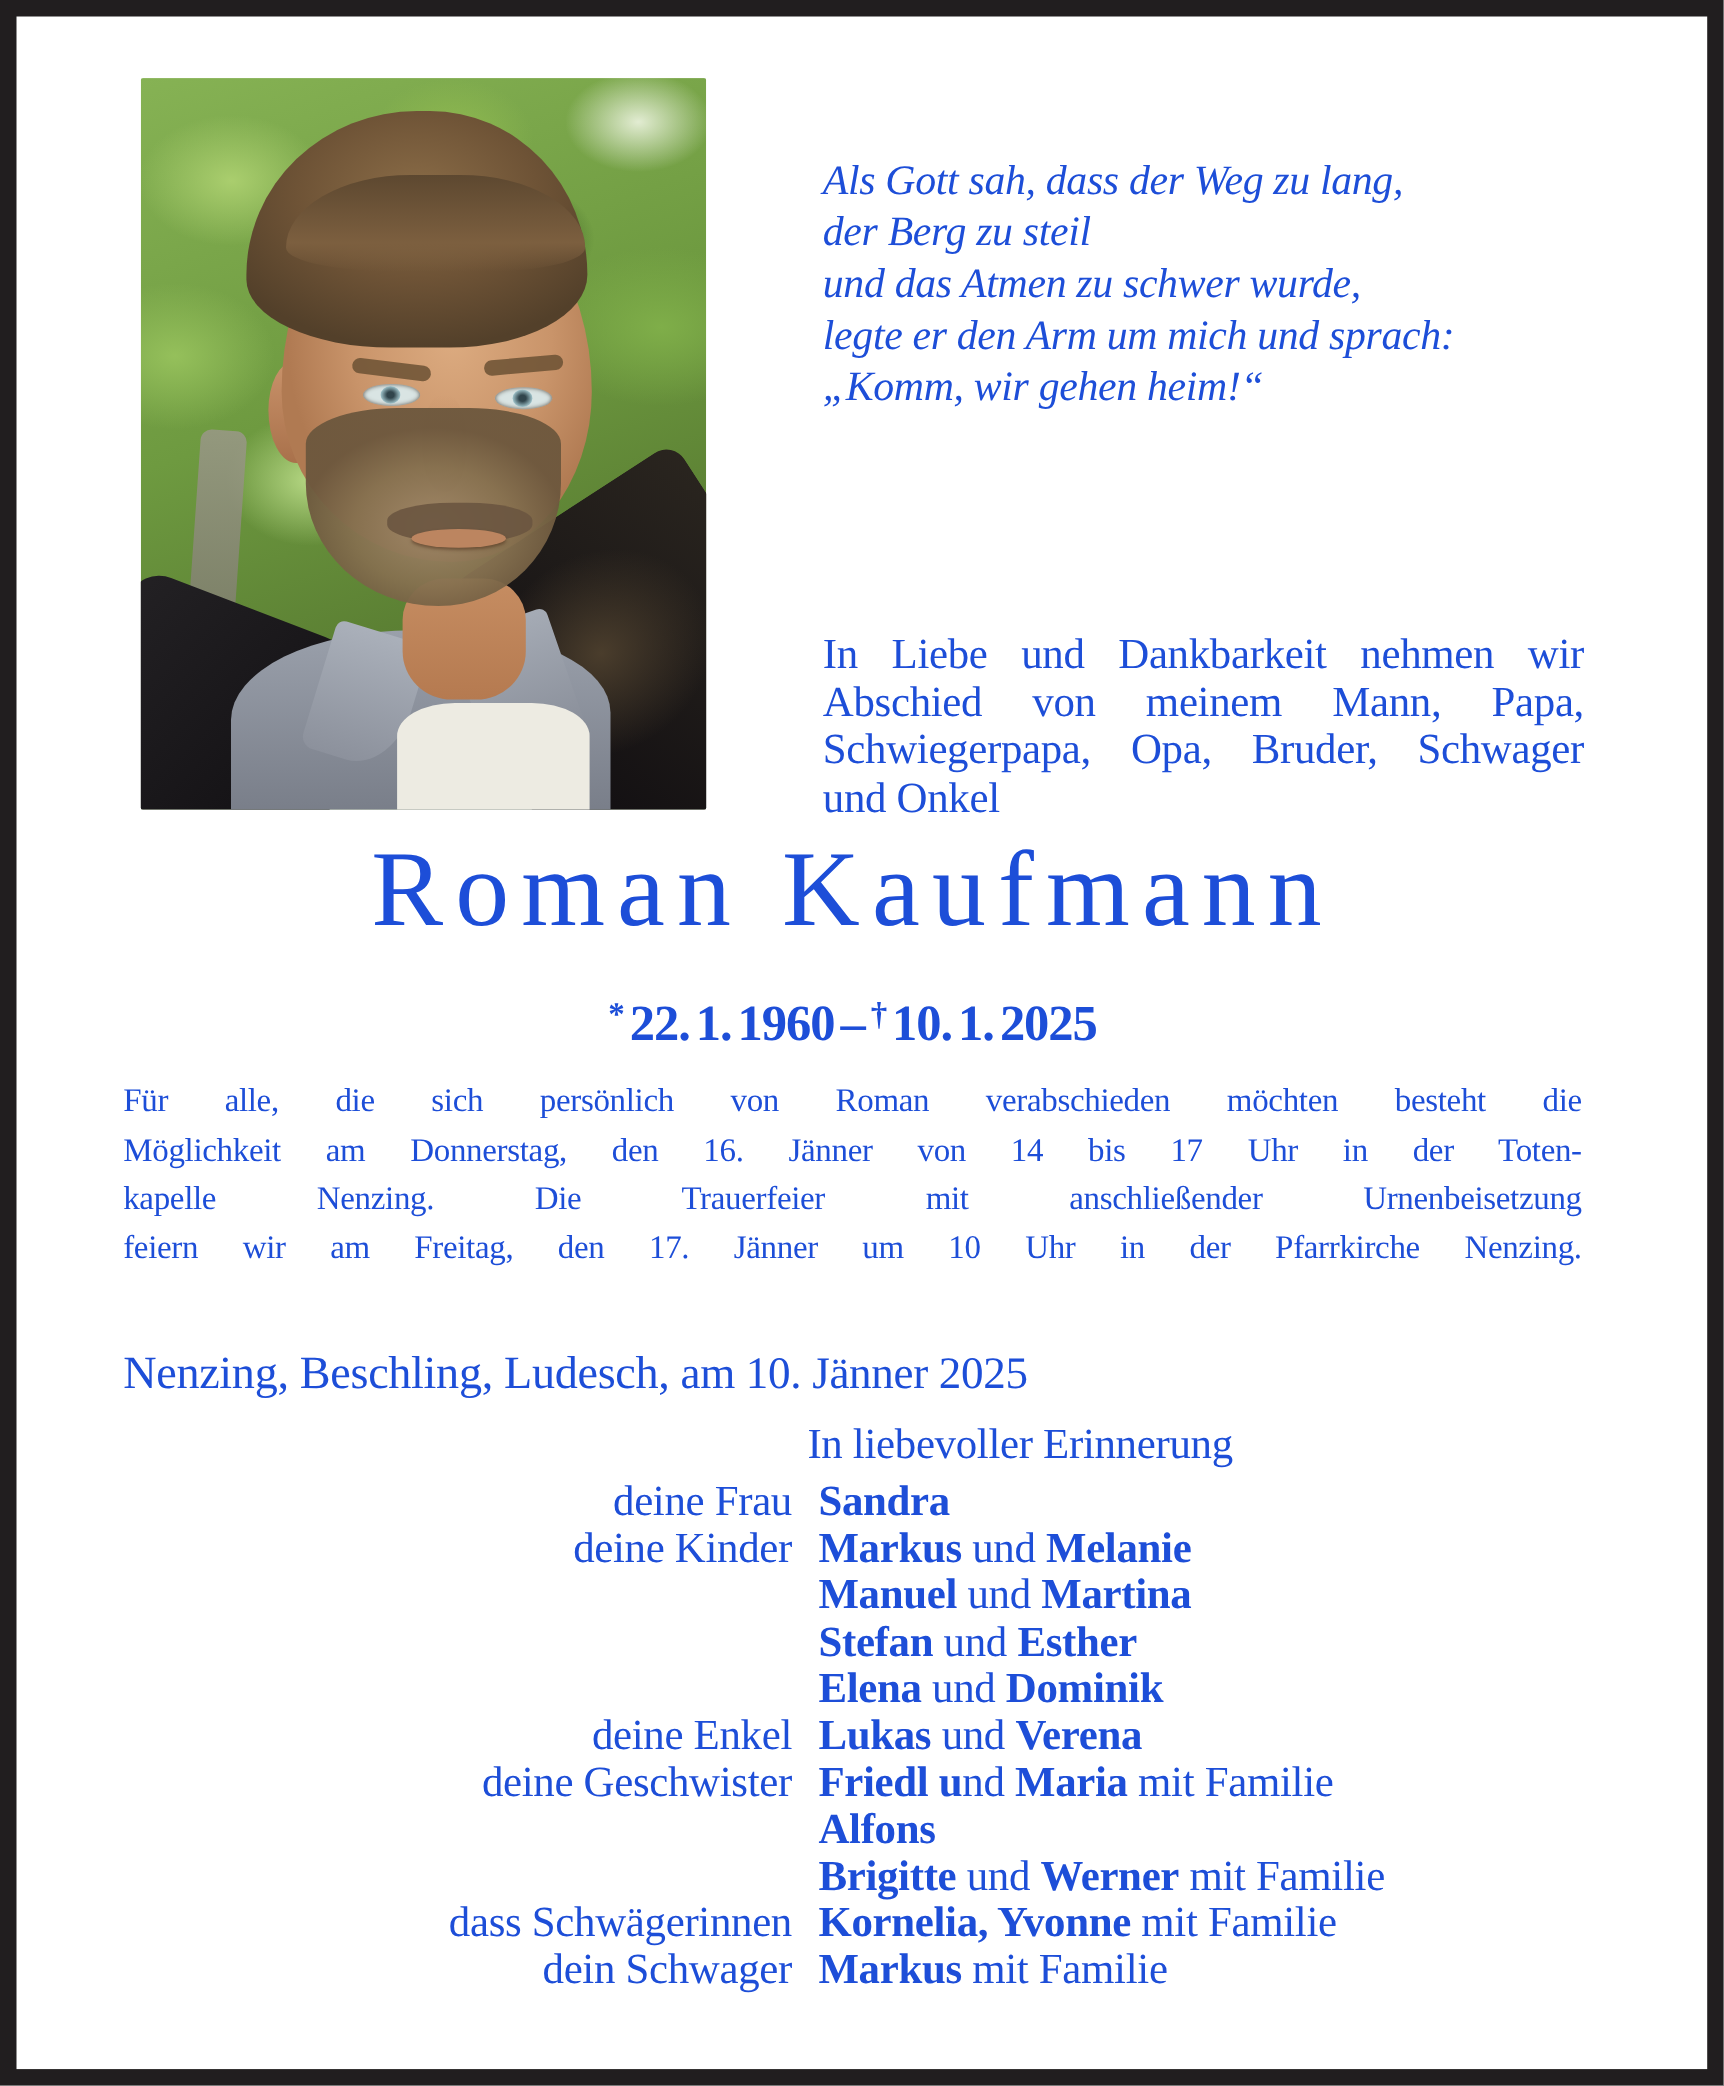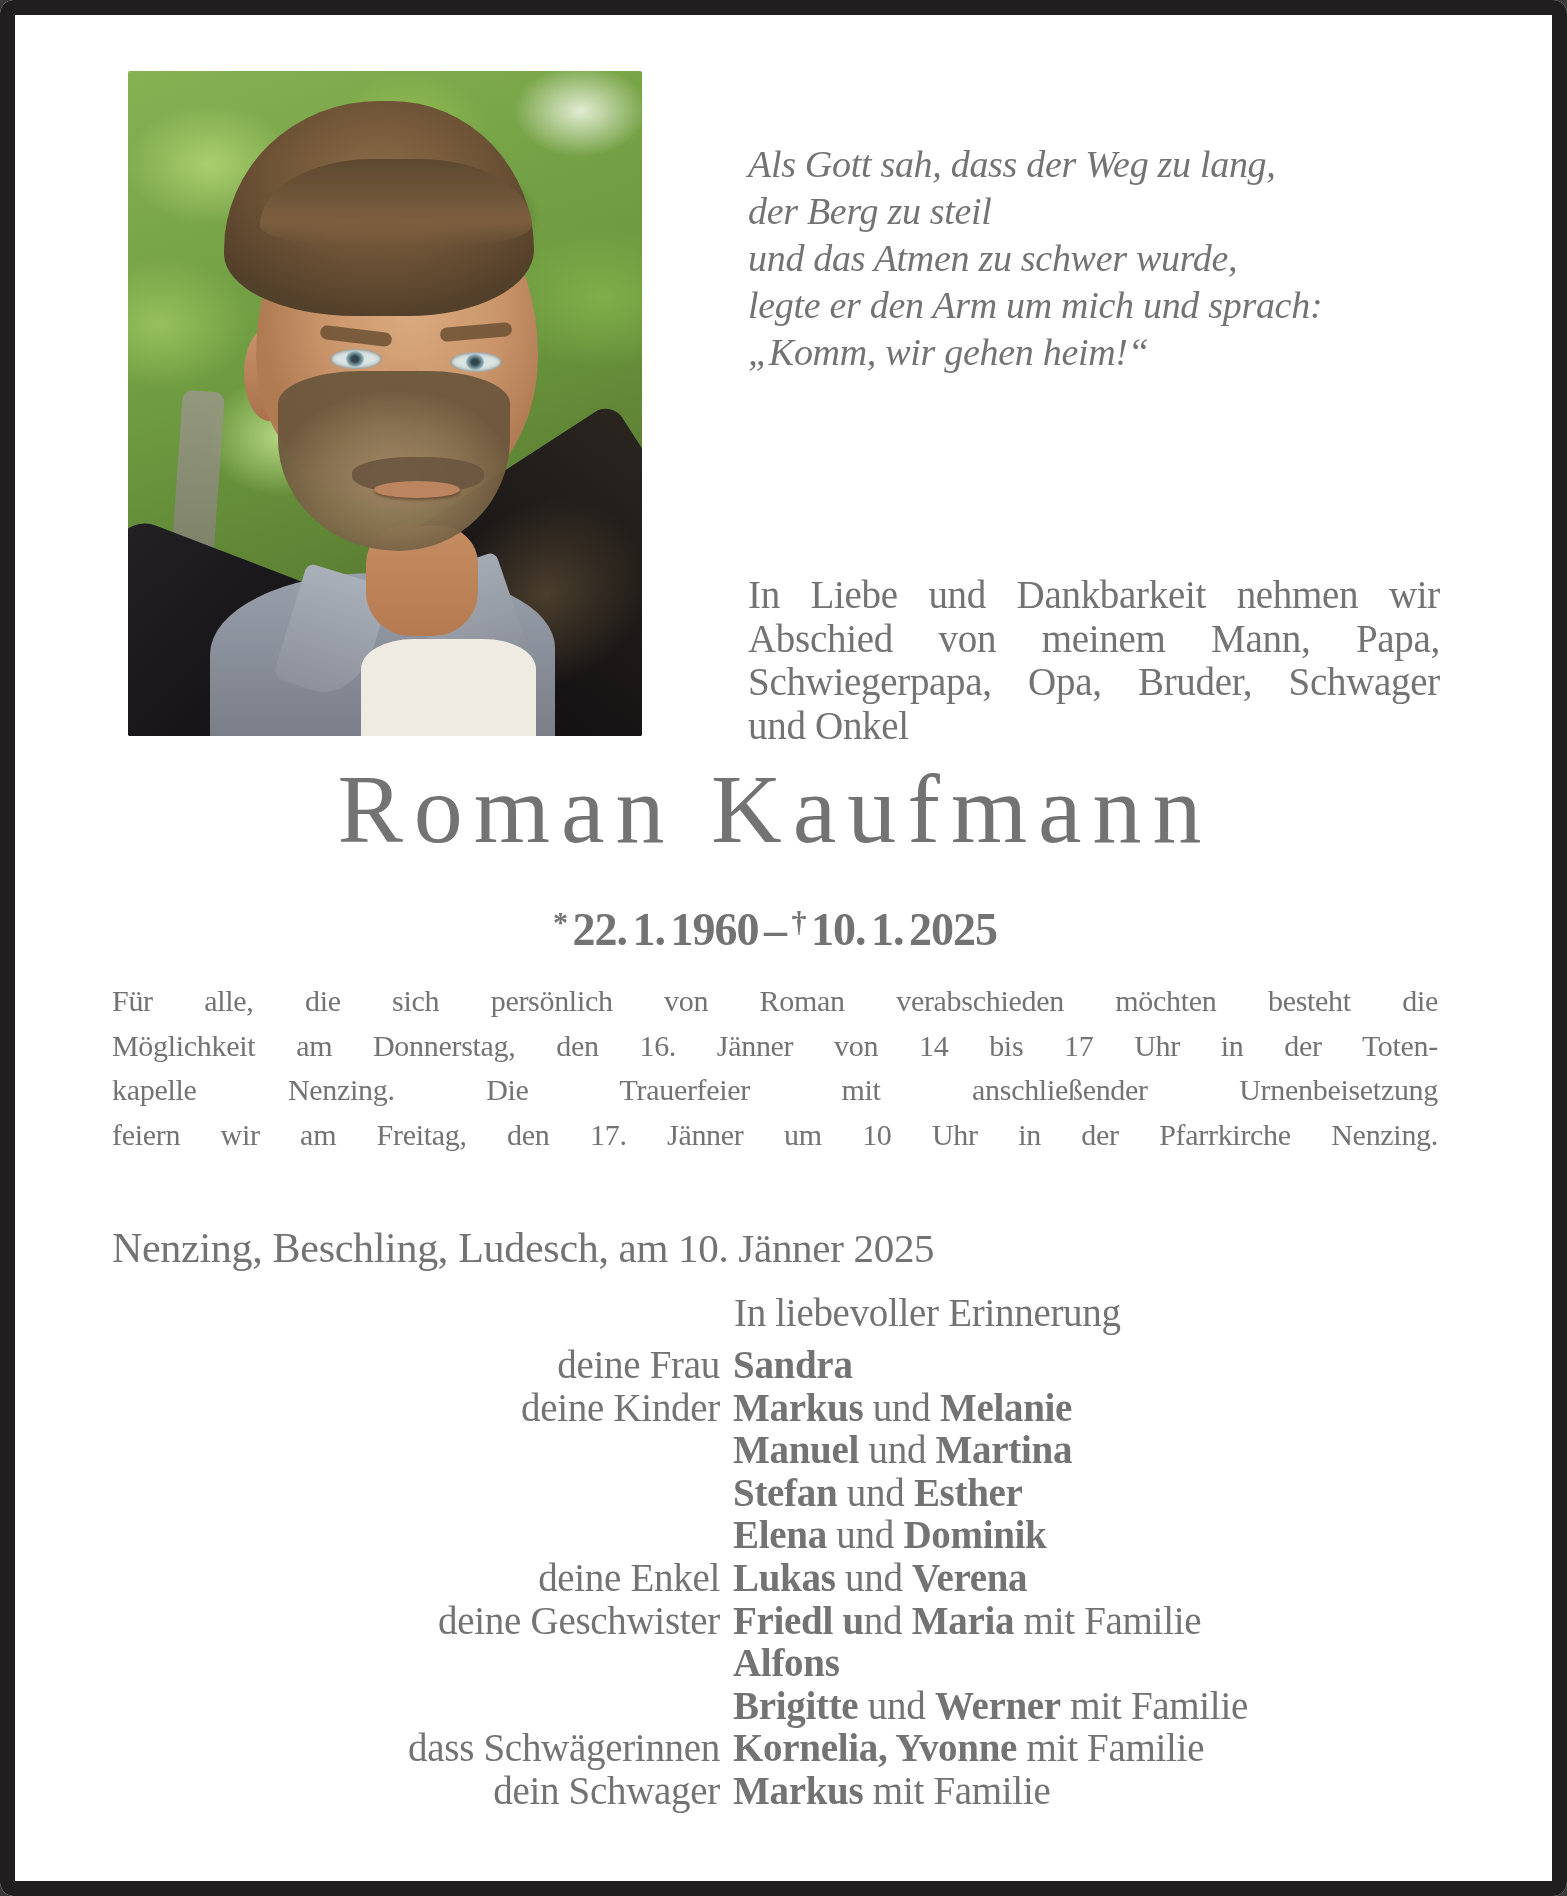--- a/index.html
+++ b/index.html
@@ -70,27 +70,27 @@
   .name{left:112px;top:756px;width:1326px;margin:0;text-align:center;font-size:98px;font-weight:normal;letter-spacing:11px;line-height:1.1;white-space:nowrap;}
   .dates{left:112px;top:903px;width:1326px;text-align:center;font-size:46px;font-weight:bold;letter-spacing:-1px;word-spacing:-5px;}
   .sym{font-size:30px;position:relative;top:-13px;font-weight:bold;}
   .announce{left:112px;top:979px;width:1326px;font-size:30px;line-height:44.6px;letter-spacing:-.3px;}
   .dateline{left:112px;top:1224px;font-size:41px;letter-spacing:-.3px;white-space:nowrap;}
   .dateline .places{font-weight:normal;font-size:42px;}
   .erinnerung{left:734px;top:1290px;font-size:39px;letter-spacing:-.3px;}
   .family{left:112px;top:1344px;width:1340px;font-size:39px;letter-spacing:-.3px;}
   .frow{display:flex;line-height:42.6px;}
   .flabel{width:608px;text-align:right;flex:none;}
-  .fnames{margin-left:13px;text-align:center;white-space:nowrap;}
+  .fnames{margin-left:24px;text-align:center;white-space:nowrap;}
   .b{font-weight:bold;}
 </style>
 </head>
 <body>
 
-<div class="page" style="color: #737373; border-radius: 14px;">
+<div class="page" style="color: #1d4ed8;">
 
   <div class="photo">
     <div class="foliage"></div>
     <div class="trunk"></div>
     <div class="jacket-left"></div>
     <div class="jacket-right"></div>
     <div class="shirt"></div>
     <div class="collar-left"></div>
     <div class="collar-right"></div>
     <div class="tshirt"></div>

